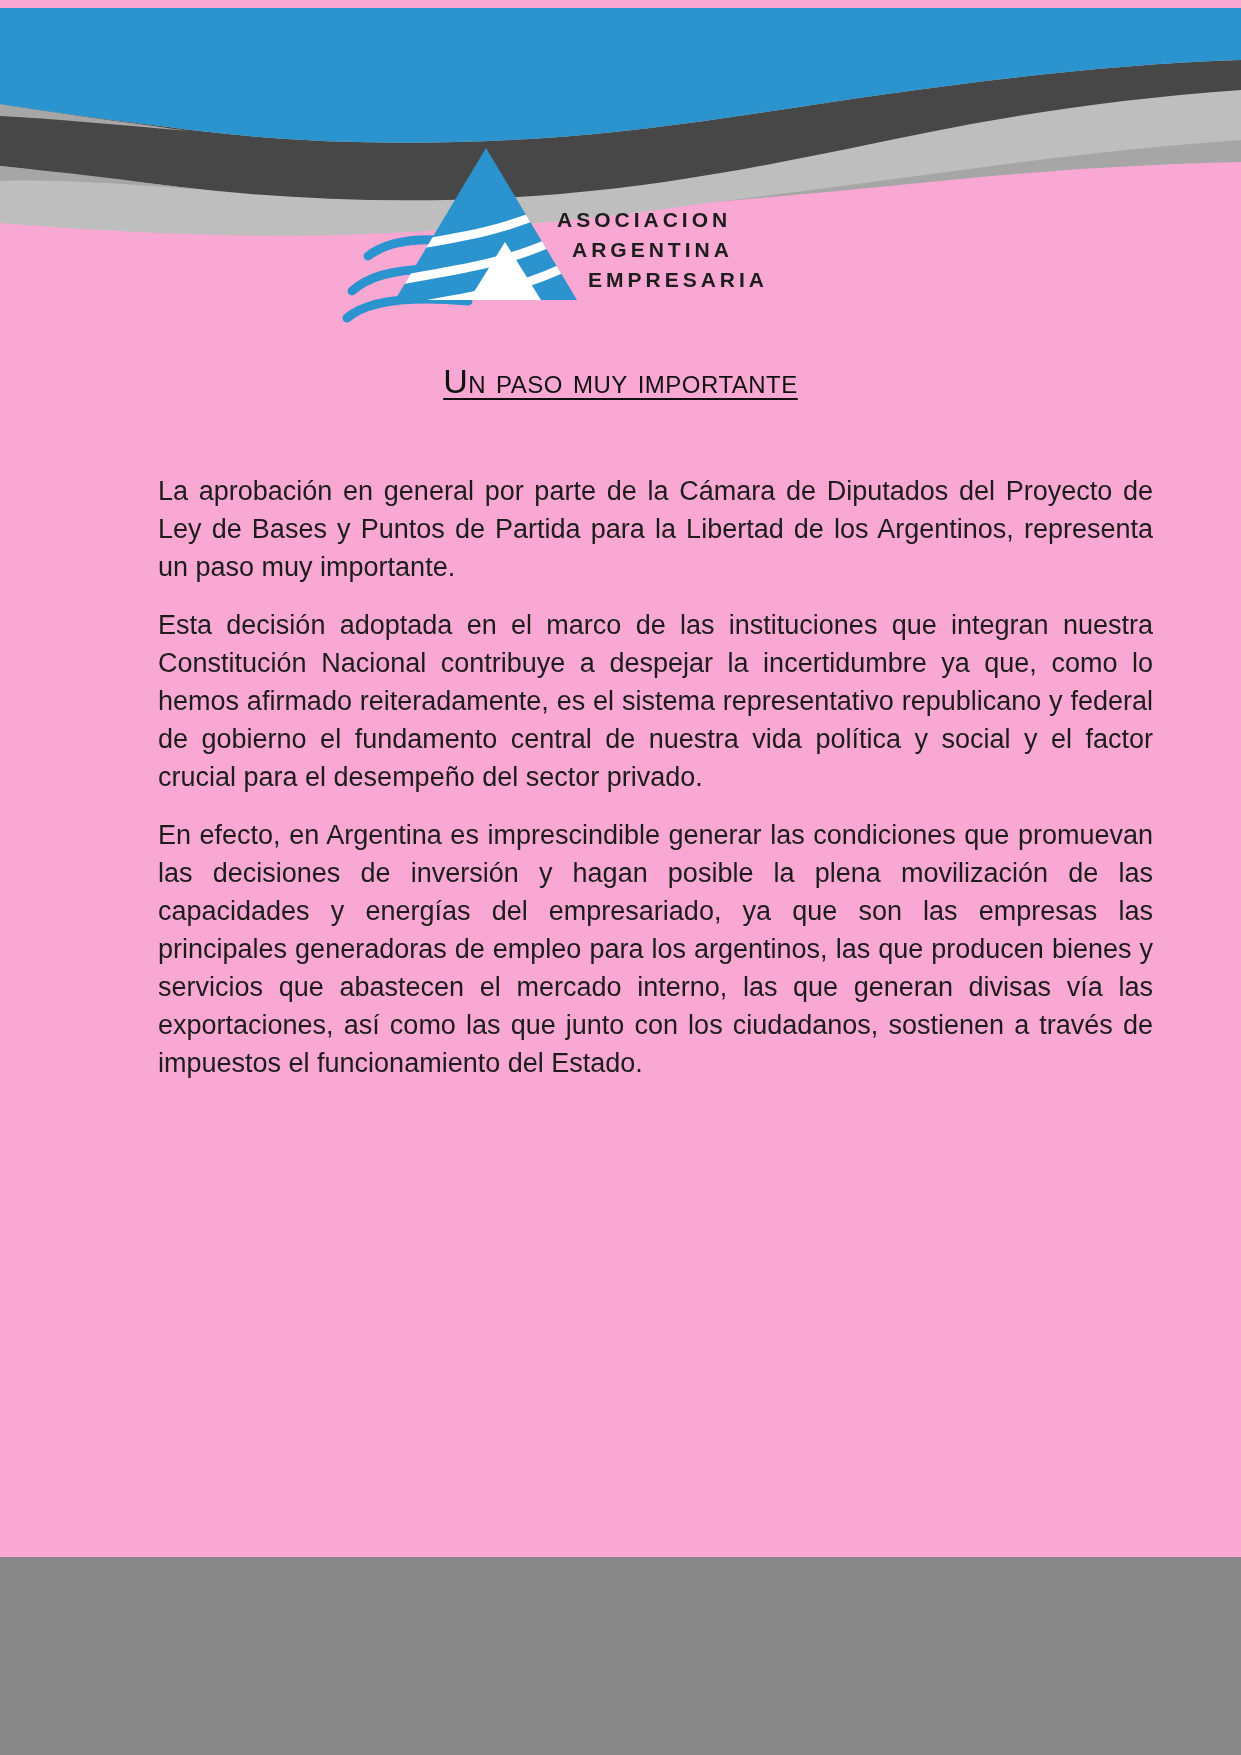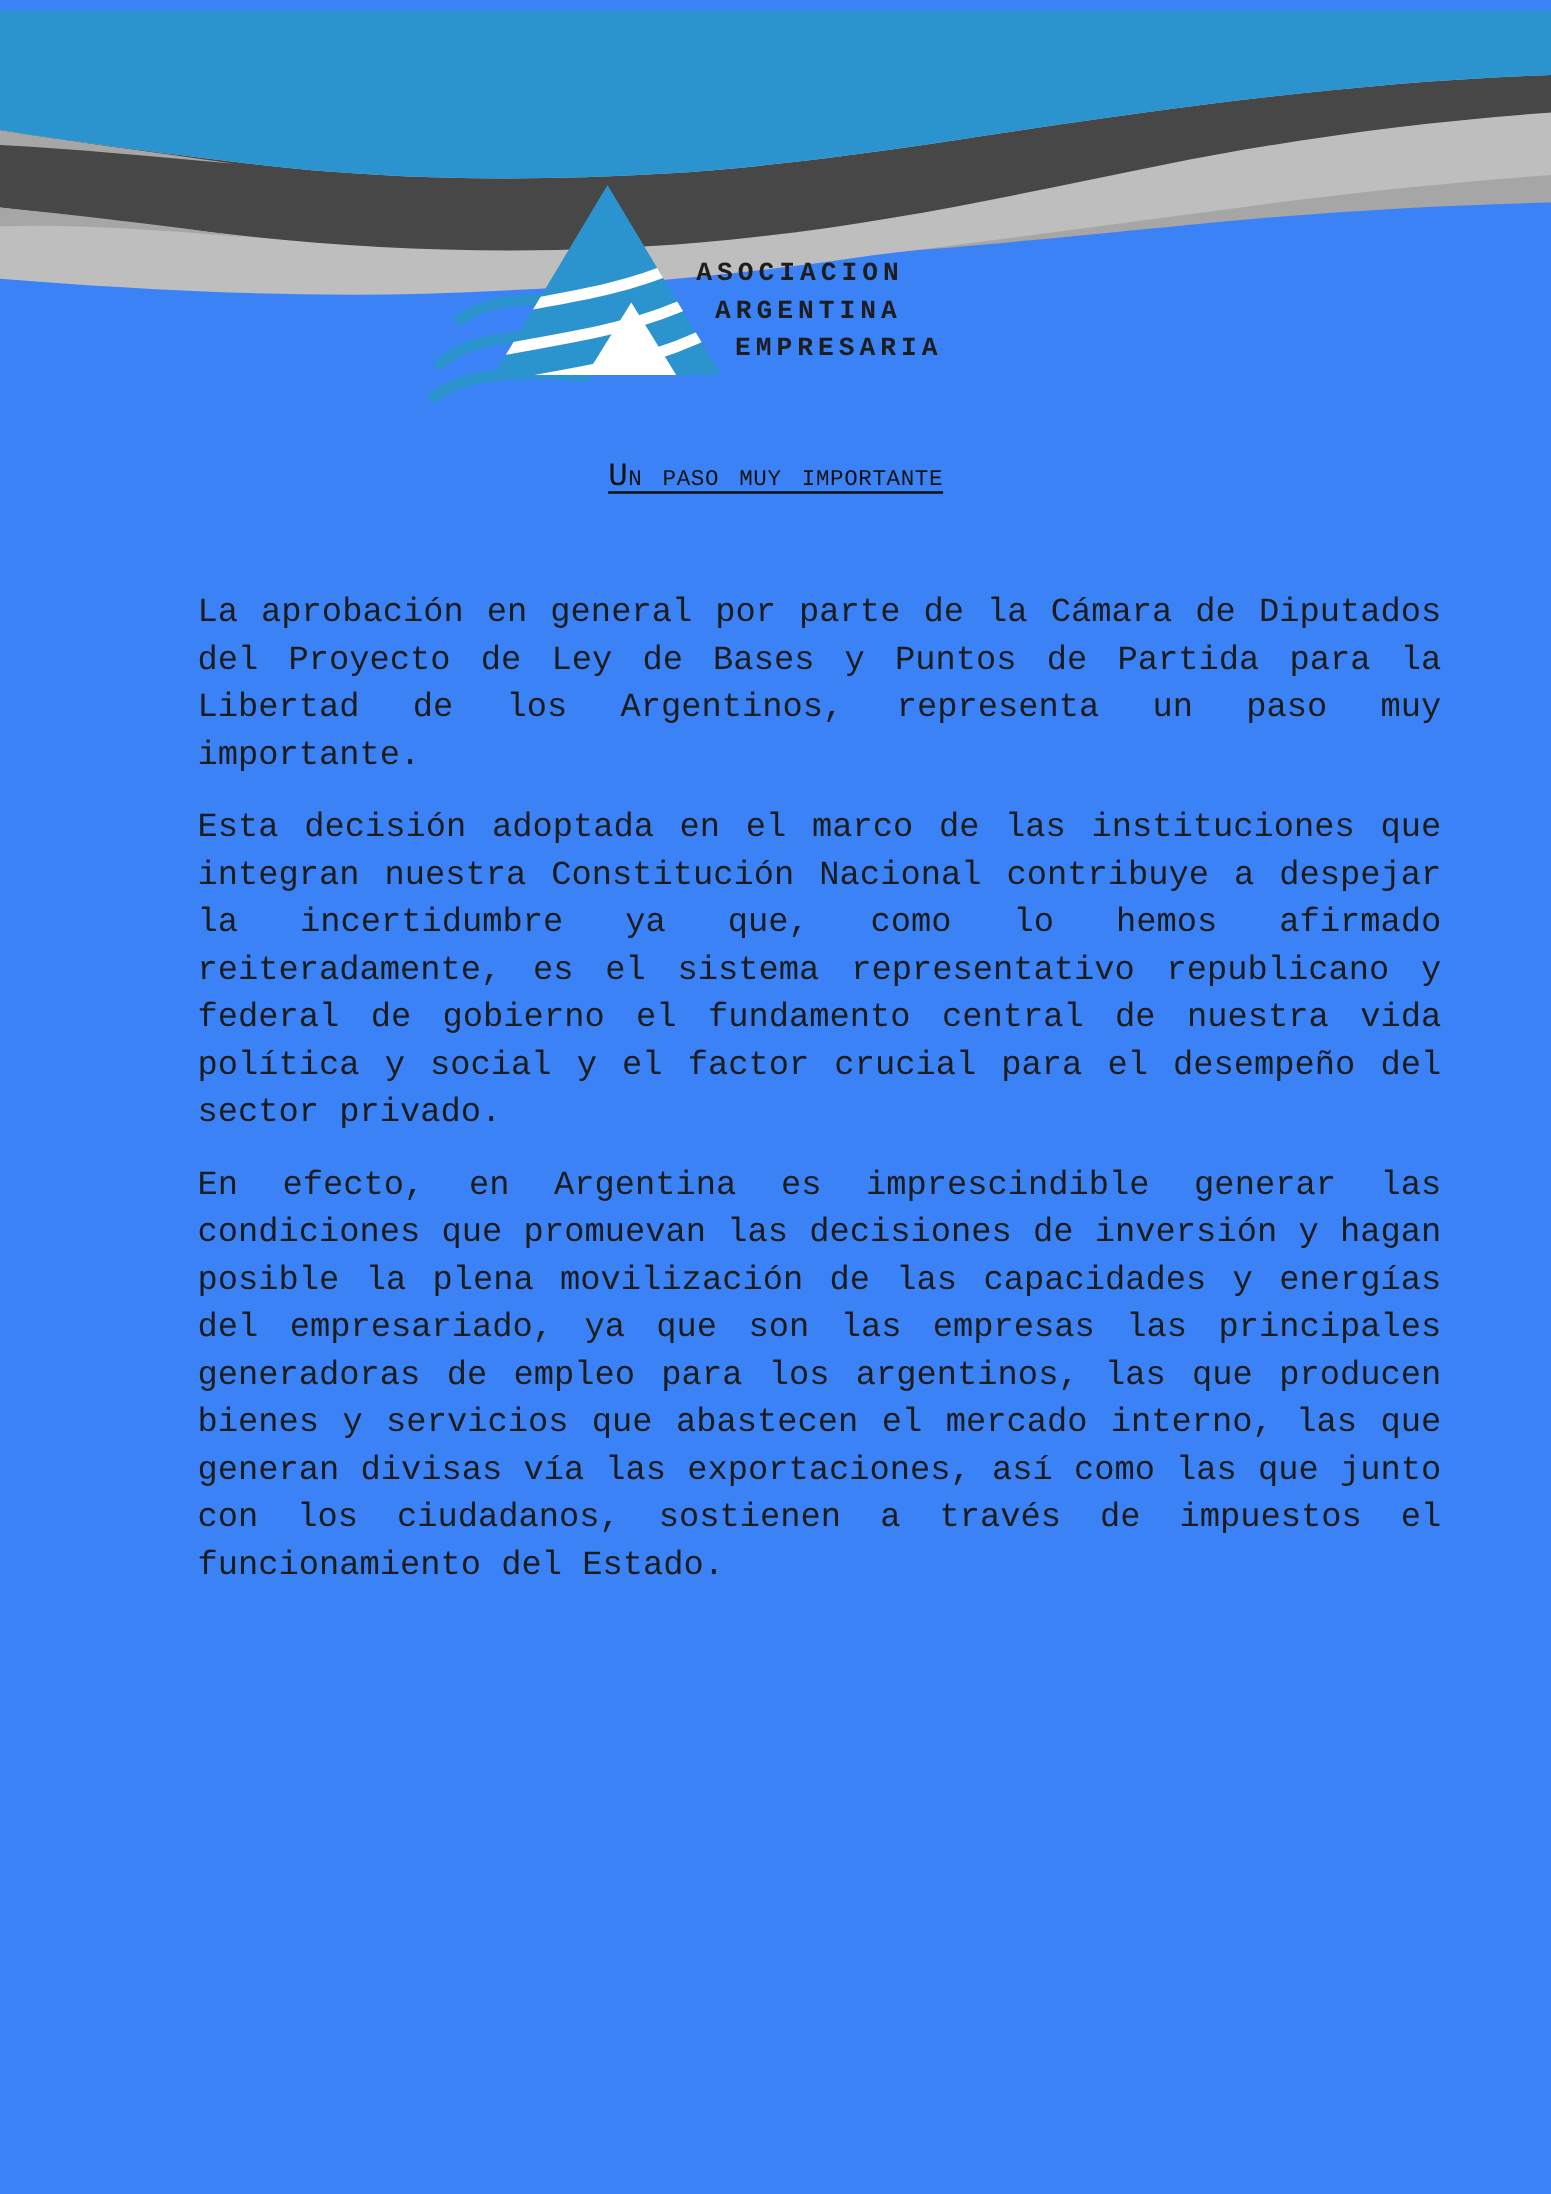--- a/index.html
+++ b/index.html
@@ -1,43 +1,43 @@
 <!DOCTYPE html>
 <html><head>
 <meta charset="utf-8">
 <style>
   html,body { margin:0; padding:0; background:#888; }
   .page {
     position: relative;
     width: 1241px;
-    height: 1755px;
+    height: 1557px;
     margin: 0 auto;
-    background: #3b82f6;
+    background: #f9a8d4;
     overflow: hidden;
-    font-family: Liberation Mono, monospace;
+    font-family: Liberation Sans, sans-serif;
     color: #1c1c1c;
   }
   .header-art { display:block; width:1241px; height:330px; }
   .logo-text {
     position: absolute;
     left: 557px;
     top: 205px;
     font-weight: bold;
     font-size: 21px;
     line-height: 30px;
     letter-spacing: 4px;
     color: #1d1d1d;
     white-space: nowrap;
   }
   .logo-text .l2 { margin-left: 15px; }
   .logo-text .l3 { margin-left: 31px; }
   .doc-title {
     margin-top: 30px;
     text-align: center;
-    font-size: 26px;
+    font-size: 34px;
     line-height: 42px;
     font-variant: small-caps;
     letter-spacing: 0.5px;
     color: #111;
   }
   .doc-title span {
     text-decoration: underline;
     text-decoration-thickness: 2px;
     text-underline-offset: 5px;
   }

